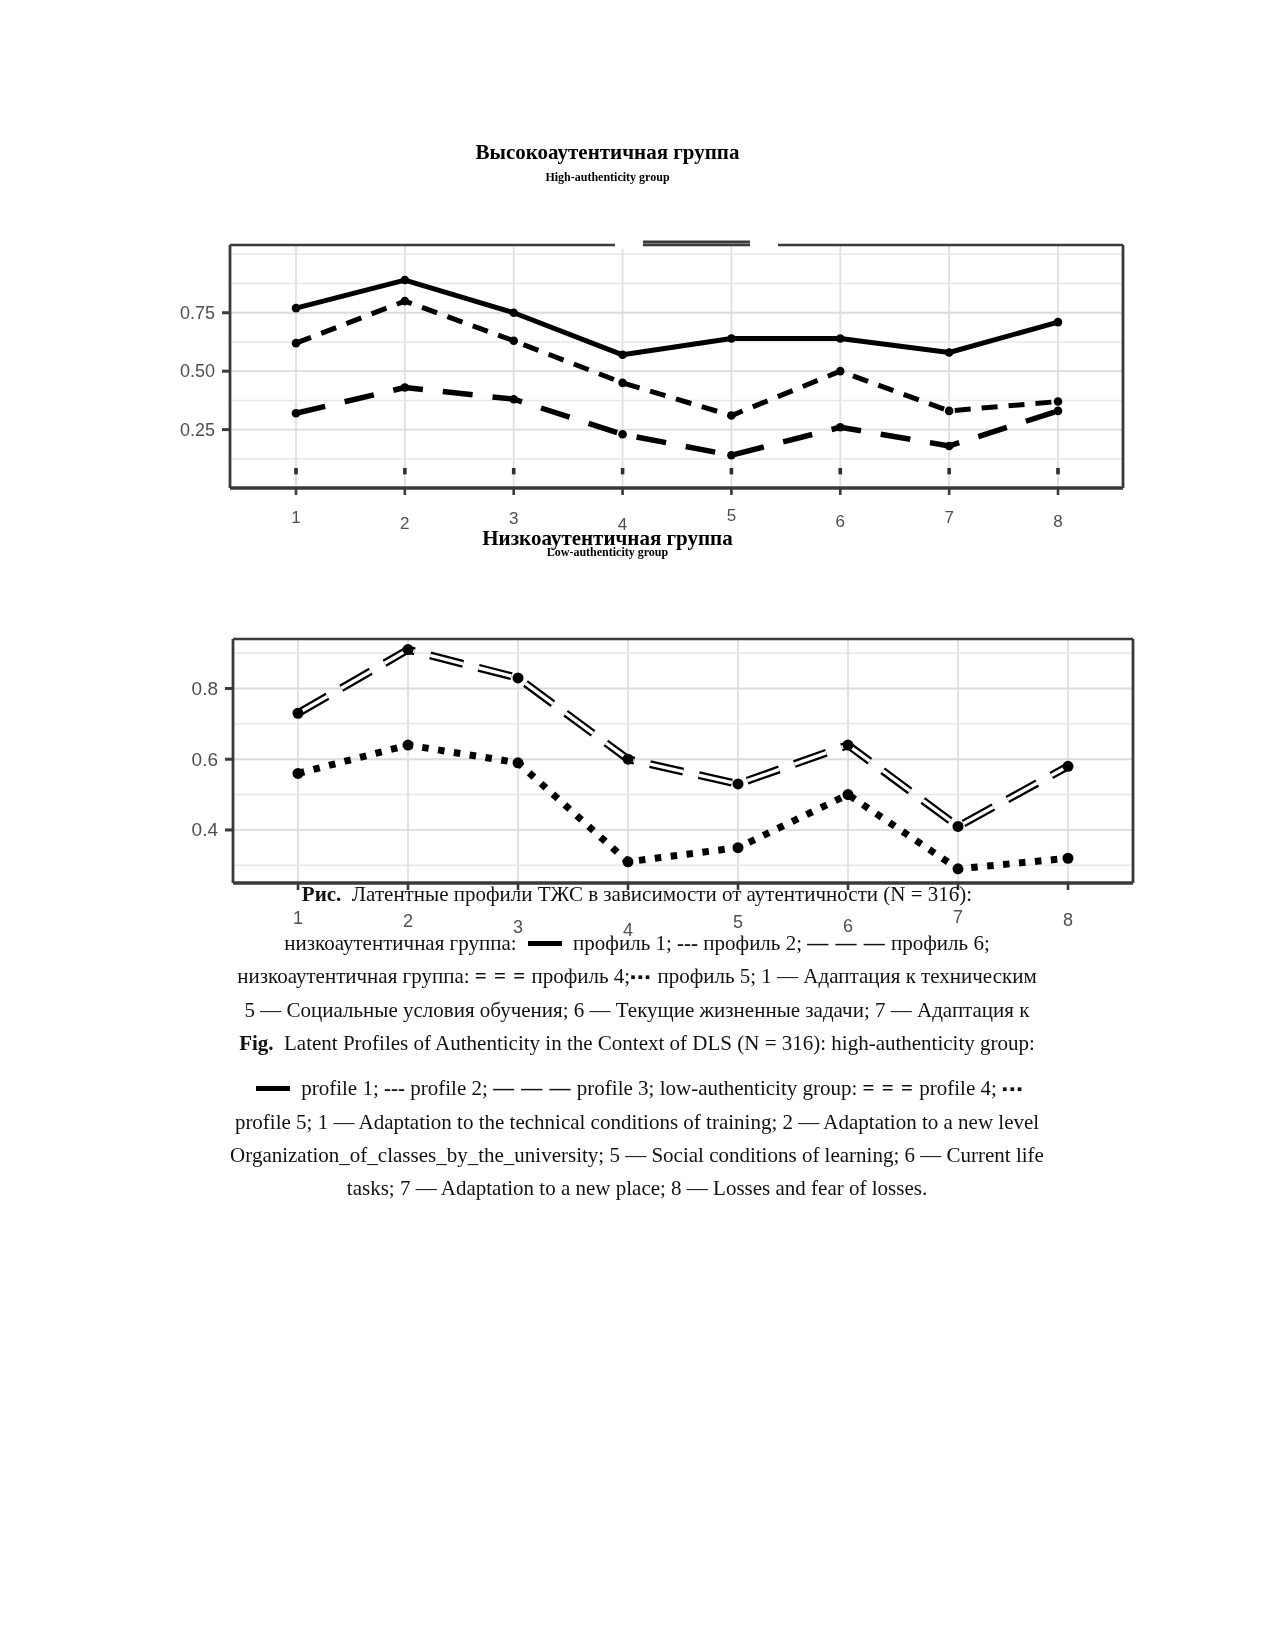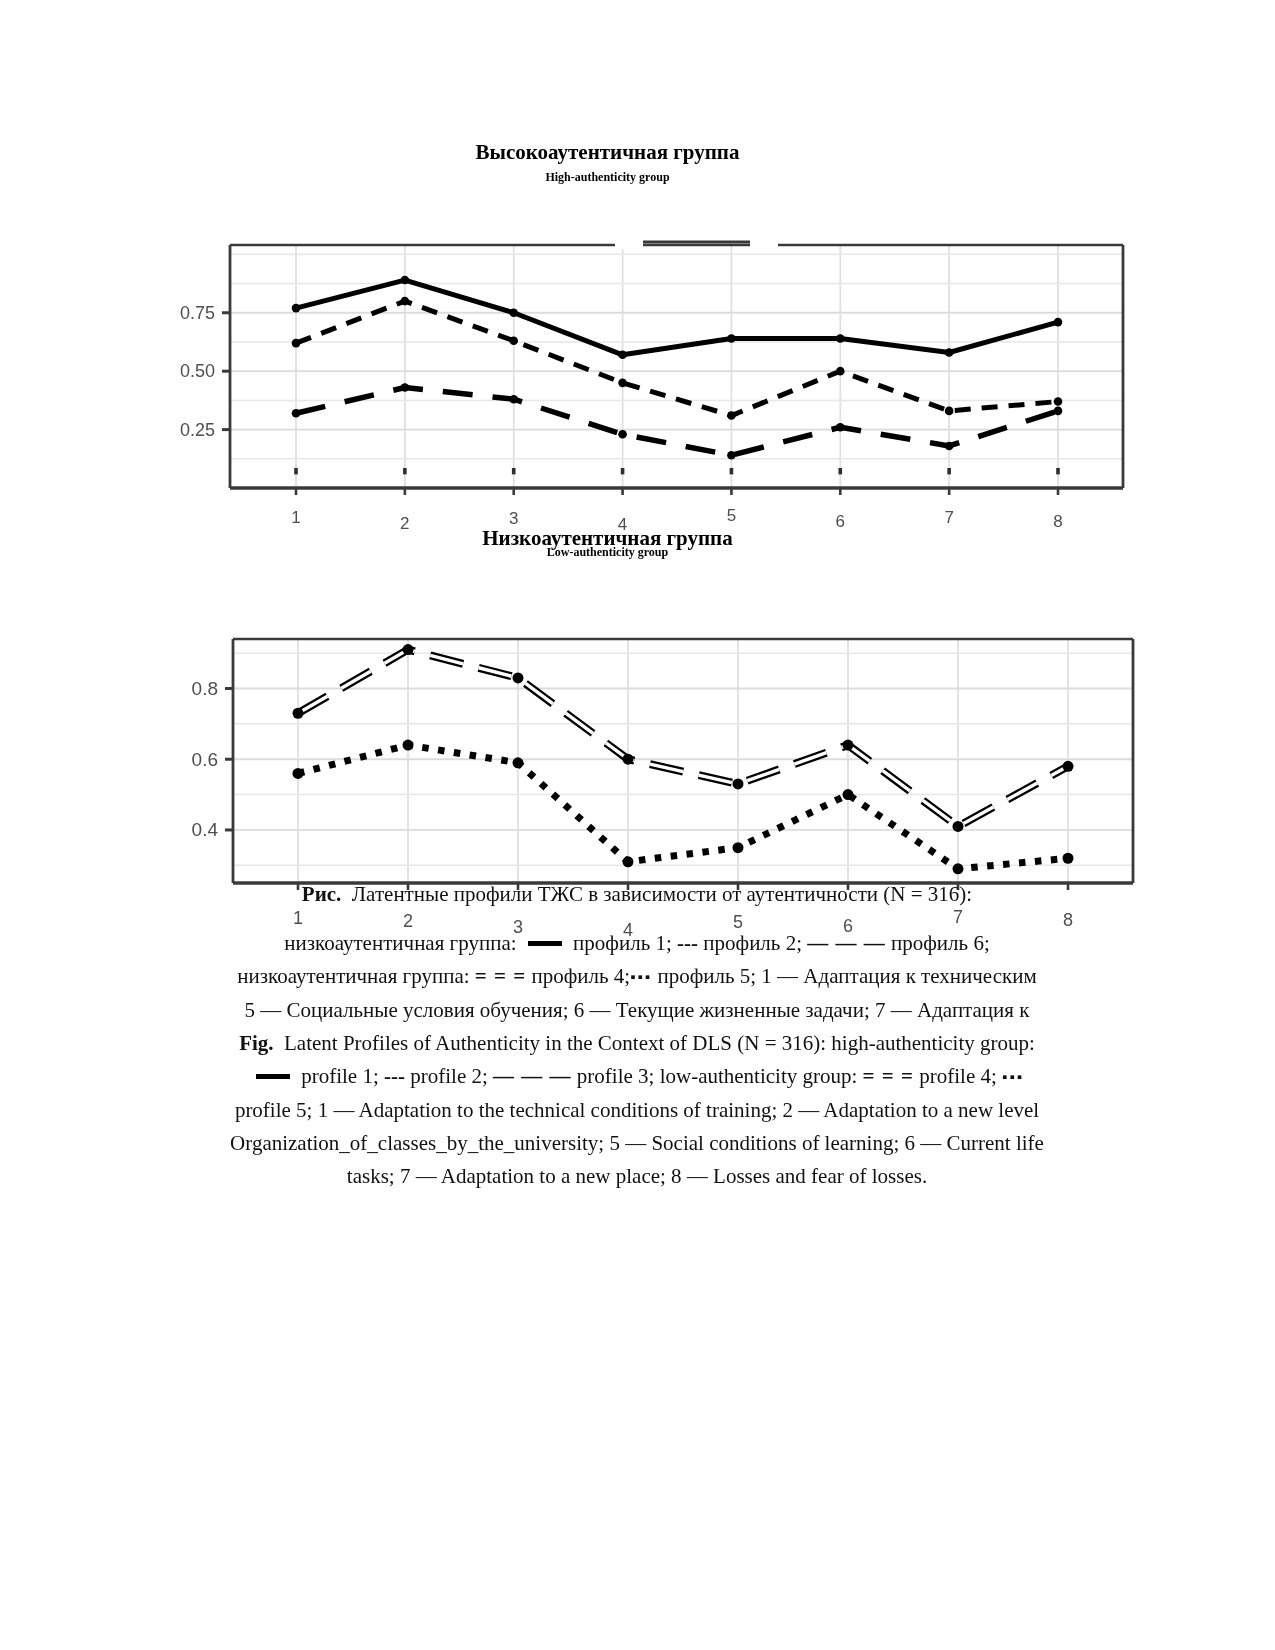--- a/index.html
+++ b/index.html
@@ -13,21 +13,21 @@
   #t1ru{top:140px;} #t1en{top:170px;}
   #t2ru{top:526px;} #t2en{top:545px;}
 
   #figure-svg{position:absolute;left:0;top:0;}
 
   #figure-caption{position:absolute;left:132px;top:878px;width:1010px;
                   text-align:center;font-size:21px;color:#111;}
   .cap-line{line-height:33px;}
   .cap-b{font-weight:bold;}
   .sp-b{margin-bottom:16px;}
-  .sp-t{margin-top:0;}
+  .sp-t{margin-top:12px;}
   .g{font-weight:bold;white-space:nowrap;}
   .g-solid{display:inline-block;width:34px;height:5px;background:#000;
            vertical-align:4px;margin:0 6px;}
   .g-dash3{letter-spacing:0;}
   .g-longdash{letter-spacing:1px;}
   .g-double{letter-spacing:1px;}
   .g-squares{font-size:15px;letter-spacing:2px;vertical-align:1px;}
 </style>
 </head>
 <body>

